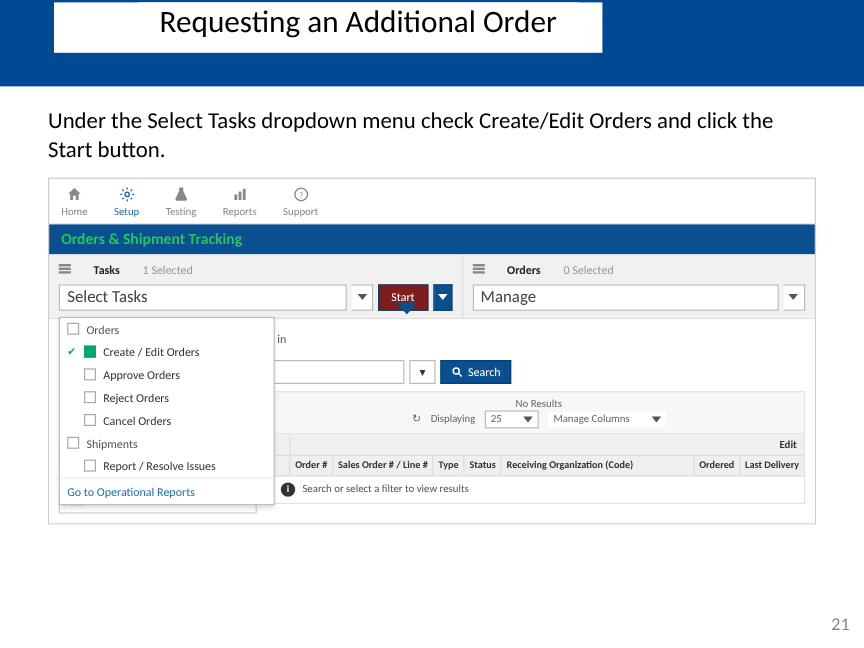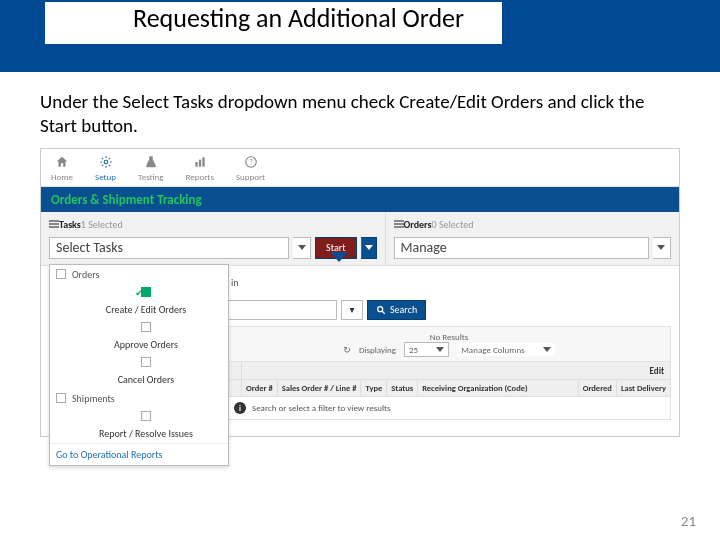--- a/index.html
+++ b/index.html
@@ -13,31 +13,31 @@
   .screenshot { margin: 0 40px; border:1px solid #ccc; background:#fff; font-size:10px; color:#333; }
   .topnav { display:flex; gap:22px; padding:6px 10px 4px 10px; border-bottom:1px solid #e3e3e3; }
   .topnav .nav-item { display:flex; flex-direction:column; align-items:center; font-size:9px; color:#888; gap:2px; }
   .topnav .nav-item.active { color:#1f6fb2; }
   .topnav .nav-item svg { width:14px; height:14px; }
   .section-title { background:#0a4f8f; color:#22c55e; font-weight:bold; font-size:13px; padding:5px 10px; }
   .panel-row { display:flex; background:#f1f1f1; border-bottom:1px solid #ddd; }
   .panel { padding:6px 8px; }
   .panel.tasks { width:54%; border-right:1px solid #ddd; }
   .panel.orders { width:46%; }
-  .panel-head { font-size:10px; color:#444; display:flex; align-items:center; gap:0; margin-bottom:6px; }
+  .panel-head { font-size:10px; color:#444; display:flex; align-items:center; gap:19px; margin-bottom:6px; }
   .panel-head b { color:#222; }
   .panel-head .count { color:#999; }
   .ctrl-row { display:flex; gap:4px; align-items:center; }
   .select-box { flex:1; background:#fff; border:1px solid #bbb; height:22px; display:flex; align-items:center; padding:0 6px; font-size:14px; color:#444; justify-content:space-between; }
   .caret-btn { width:18px; height:22px; background:#fff; border:1px solid #bbb; border-left:none; display:flex; align-items:center; justify-content:center; }
   .start-btn { background:#7f1d1d; color:#fff; border:1px solid #083f73; height:22px; padding:0 10px; font-size:10px; display:flex; align-items:center; gap:4px; }
   .start-caret { width:16px; height:22px; background:#0a4f8f; border:1px solid #083f73; border-left:1px solid #2a6fa8; display:flex; align-items:center; justify-content:center; color:#fff; }
   .dropdown { position:absolute; background:#fff; border:1px solid #bbb; width:180px; font-size:10px; box-shadow:0 2px 4px rgba(0,0,0,0.15); z-index:3; }
   .dropdown .grp { padding:3px 6px; color:#555; display:flex; align-items:center; gap:6px; }
-  .dropdown .opt { padding:3px 6px 3px 20px; color:#333; display:flex; align-items:center; gap:6px;flex-direction:column; }
+  .dropdown .opt { padding:3px 6px 3px 20px; color:#333; display:flex; align-items:center; gap:6px; }
   .dropdown .opt.checked::before { content:"✔"; color:#0a6; position:absolute; margin-left:-14px; font-size:9px; }
   .dropdown .link { padding:4px 6px; color:#1f6fb2; border-top:1px solid #eee; }
   .chk { width:10px; height:10px; border:1px solid #aaa; display:inline-block; background:#fff; }
   .lower { position:relative; padding:6px 8px; background:#fff; }
   .search-row { display:flex; gap:4px; align-items:center; margin:28px 0 6px 178px; }
   .search-input { flex:1; max-width:110px; height:20px; border:1px solid #bbb; background:#fff; }
   .sq-btn { width:22px; height:20px; border:1px solid #bbb; background:#fff; display:flex; align-items:center; justify-content:center; font-size:10px; }
   .search-btn { height:20px; background:#0a4f8f; color:#fff; border:1px solid #083f73; padding:0 8px; font-size:10px; display:flex; align-items:center; gap:4px; }
   .results-bar { margin-left:178px; background:#f7f7f7; border:1px solid #e2e2e2; padding:4px 6px; font-size:9px; color:#666; display:flex; align-items:center; justify-content:space-between;flex-direction:column; }
   .results-bar .right { display:flex; align-items:center; gap:8px; }
@@ -46,21 +46,21 @@
   .grid .hdr-row { background:#efefef; display:flex; border-bottom:1px solid #ddd; }
   .grid .hdr-row .spacer { width:14px; border-right:1px solid #ddd; }
   .grid .hdr-row .dates { margin-left:auto; padding:3px 6px; font-weight:bold; }
   .grid .cols { display:flex; background:#efefef; border-bottom:1px solid #ddd; }
   .grid .cols div { padding:3px 4px; font-weight:bold; border-right:1px solid #ddd; white-space:nowrap; font-size:8.5px; }
   .grid .info-row { padding:5px 6px; color:#555; display:flex; align-items:center; gap:6px; }
   .left-filters { position:absolute; left:8px; top:4px; width:165px; font-size:10px; color:#444; }
   .left-filters .lbl { margin-top:6px; color:#666; }
   .left-filters .inp { border:1px solid #ccc; height:18px; background:#fff; margin-top:2px; padding:0 4px; color:#bbb; display:flex; align-items:center; }
   .callout-arrow { position:absolute; left:330px; top:252px; width:0; height:0; border-left:9px solid transparent; border-right:9px solid transparent; border-top:10px solid #0a4f8f; z-index:4; }
-  .page-num { position:absolute; right:24px; bottom:10px; font-size:15px; color:#888; }
+  .page-num { position:absolute; right:12px; bottom:10px; font-size:15px; color:#888; }
   .refresh-icon::before { content:"↻"; }
   .info-icon { width:12px; height:12px; border-radius:50%; background:#333; color:#fff; display:inline-flex; align-items:center; justify-content:center; font-size:8px; font-weight:bold; }
   .bars-icon { display:inline-flex; flex-direction:column; gap:1px; }
   .bars-icon span { width:10px; height:2px; background:#888; display:block; }
   .caret-down { width:0; height:0; border-left:4px solid transparent; border-right:4px solid transparent; border-top:5px solid #555; display:inline-block; }
   .caret-down.white { border-top-color:#fff; }
 </style>
 </head>
 <body>
 
@@ -182,20 +182,24 @@
       <div class="opt checked">
           <span class="chk" style="background:#0a6;border-color:#0a6;"></span>
           <span>Create / Edit Orders</span>
         </div>
       <div class="opt">
           <span class="chk"></span>
           <span>Approve Orders</span>
         </div>
       <div class="opt">
           <span class="chk"></span>
+          <span>Reject Orders</span>
+        </div>
+      <div class="opt">
+          <span class="chk"></span>
           <span>Cancel Orders</span>
         </div>
       <div class="grp">
           <span class="chk"></span>
           <span>Shipments</span>
         </div>
       <div class="opt">
           <span class="chk"></span>
           <span>Report / Resolve Issues</span>
         </div>

